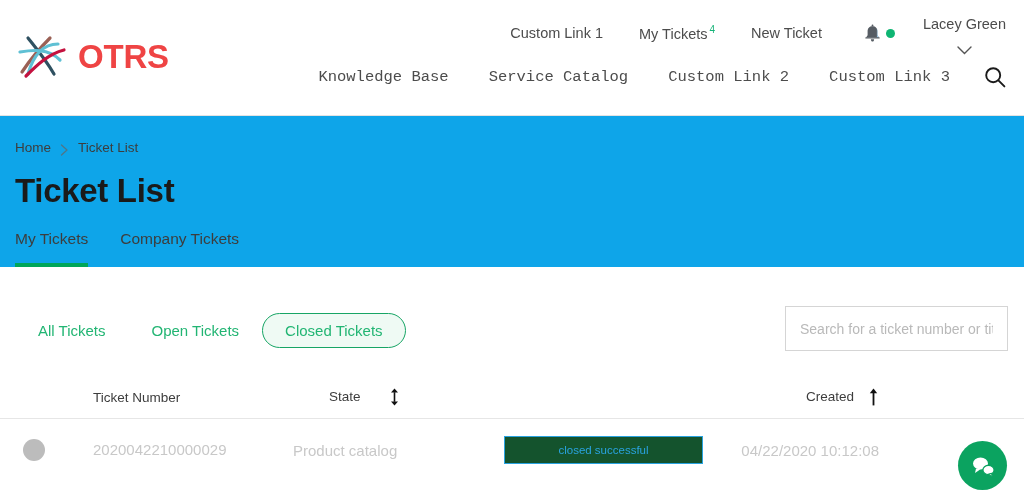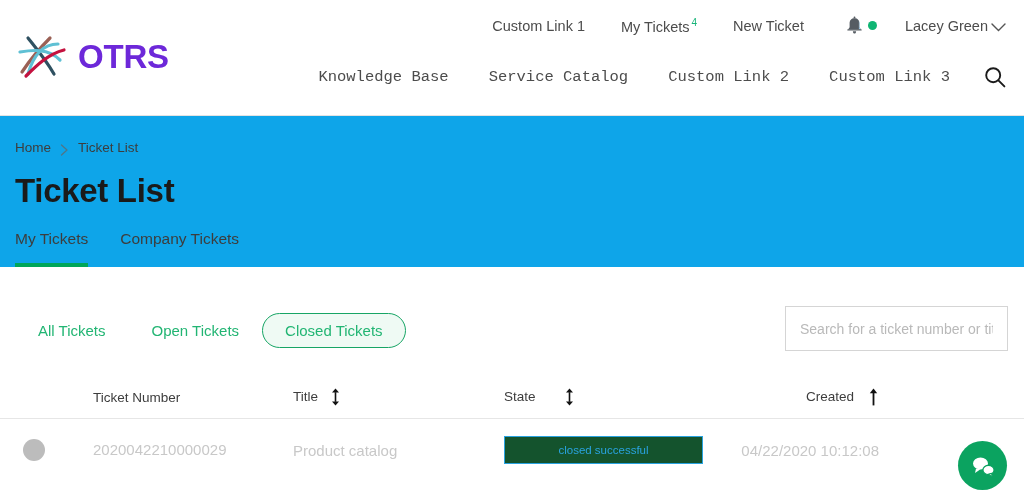--- a/index.html
+++ b/index.html
@@ -25,21 +25,21 @@
     left: 14px;
     top: 30px;
     display: flex;
     align-items: center;
     gap: 6px;
   }
   .logo-mark { width: 58px; height: 52px; display: block; }
   .logo-text {
     font-size: 33px;
     font-weight: bold;
-    color: #6d28d9;
+    color: #ef4444;
     letter-spacing: -0.2px;
     line-height: 1;
   }
 
   .nav-top {
     position: absolute;
     right: 16px;
     top: 16px;
     display: flex;
     align-items: center;
@@ -68,24 +68,26 @@
   }
   .bell-icon { width: 17px; height: 19px; display: block; }
   .status-dot {
     width: 9px; height: 9px;
     border-radius: 50%;
     background: #0fb573;
     display: block;
   }
   .user-box {
     display: flex;
-    gap: 3px;
+    align-items: center;
+    gap: 9px;
     padding-left: 14px;
     padding-right: 2px;
     cursor: pointer;
+    flex-direction: column;
   }
   .user-name { font-size: 14.5px; color: #4c4c4c; white-space: nowrap; }
   .chev { width: 15px; height: 9px; display: block; }
 
   .nav-second {
     position: absolute;
     right: 16px;
     top: 66px;
     display: flex;
     align-items: center;
@@ -358,32 +360,20 @@
 
   <input class="search-field" type="text" placeholder="Search for a ticket number or title" style="">
 
   <div class="tbl">
 
     <div class="row head">
       <div class="c-dot"></div>
       <div class="c-num">
         <span class="th">Ticket Number</span>
       </div>
-      <div class="c-title">
-        <span class="th">Title</span>
-        <button class="sort-btn">
-          <span>
-            <svg viewBox="0 0 11 18" width="11" height="18" aria-hidden="true">
-              <path d="M5.5 0.5 L9 4.6 L2 4.6 Z" fill="#111"></path>
-              <rect x="4.7" y="4.2" width="1.6" height="9.6" fill="#111"></rect>
-              <path d="M5.5 17.5 L9 13.4 L2 13.4 Z" fill="#111"></path>
-            </svg>
-          </span>
-        </button>
-      </div>
       <div class="c-state">
         <span class="th">State</span>
         <button class="sort-btn">
           <span>
             <svg viewBox="0 0 11 18" width="11" height="18" aria-hidden="true">
               <path d="M5.5 0.5 L9 4.6 L2 4.6 Z" fill="#111"></path>
               <rect x="4.7" y="4.2" width="1.6" height="9.6" fill="#111"></rect>
               <path d="M5.5 17.5 L9 13.4 L2 13.4 Z" fill="#111"></path>
             </svg>
           </span>

